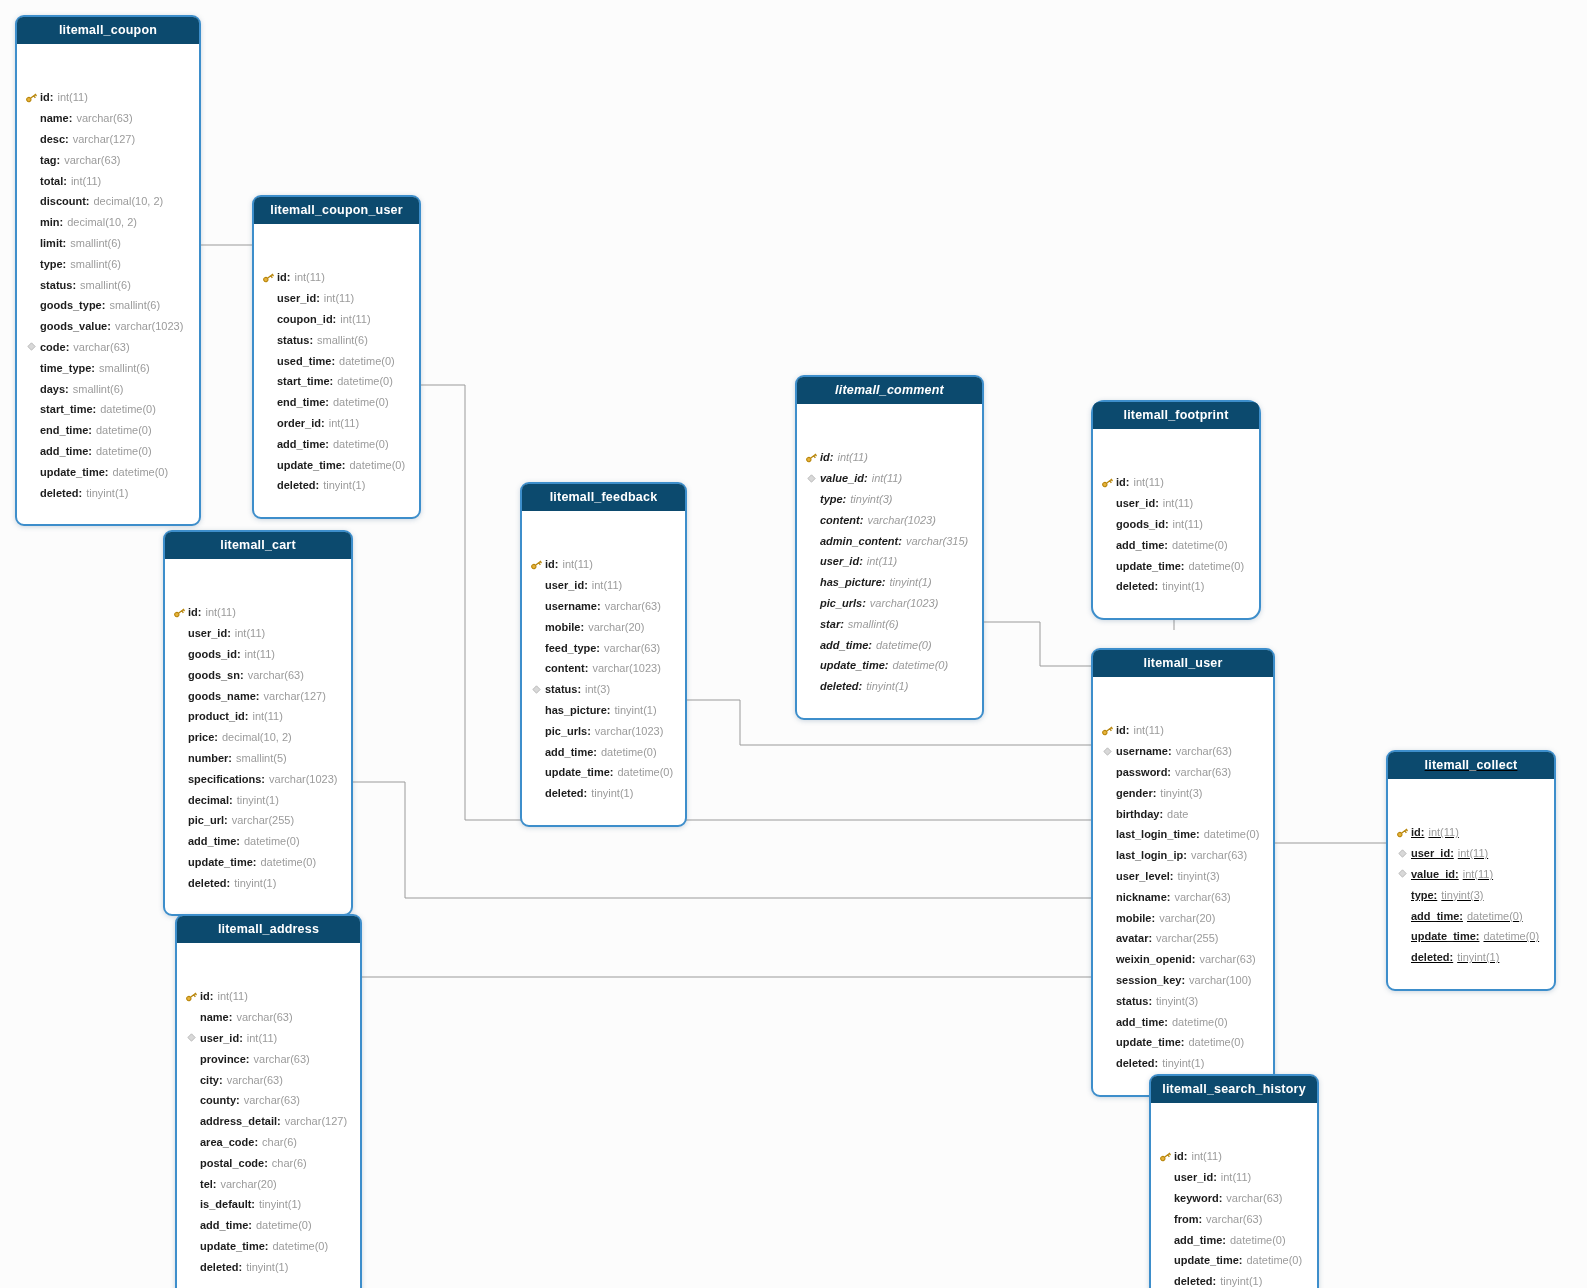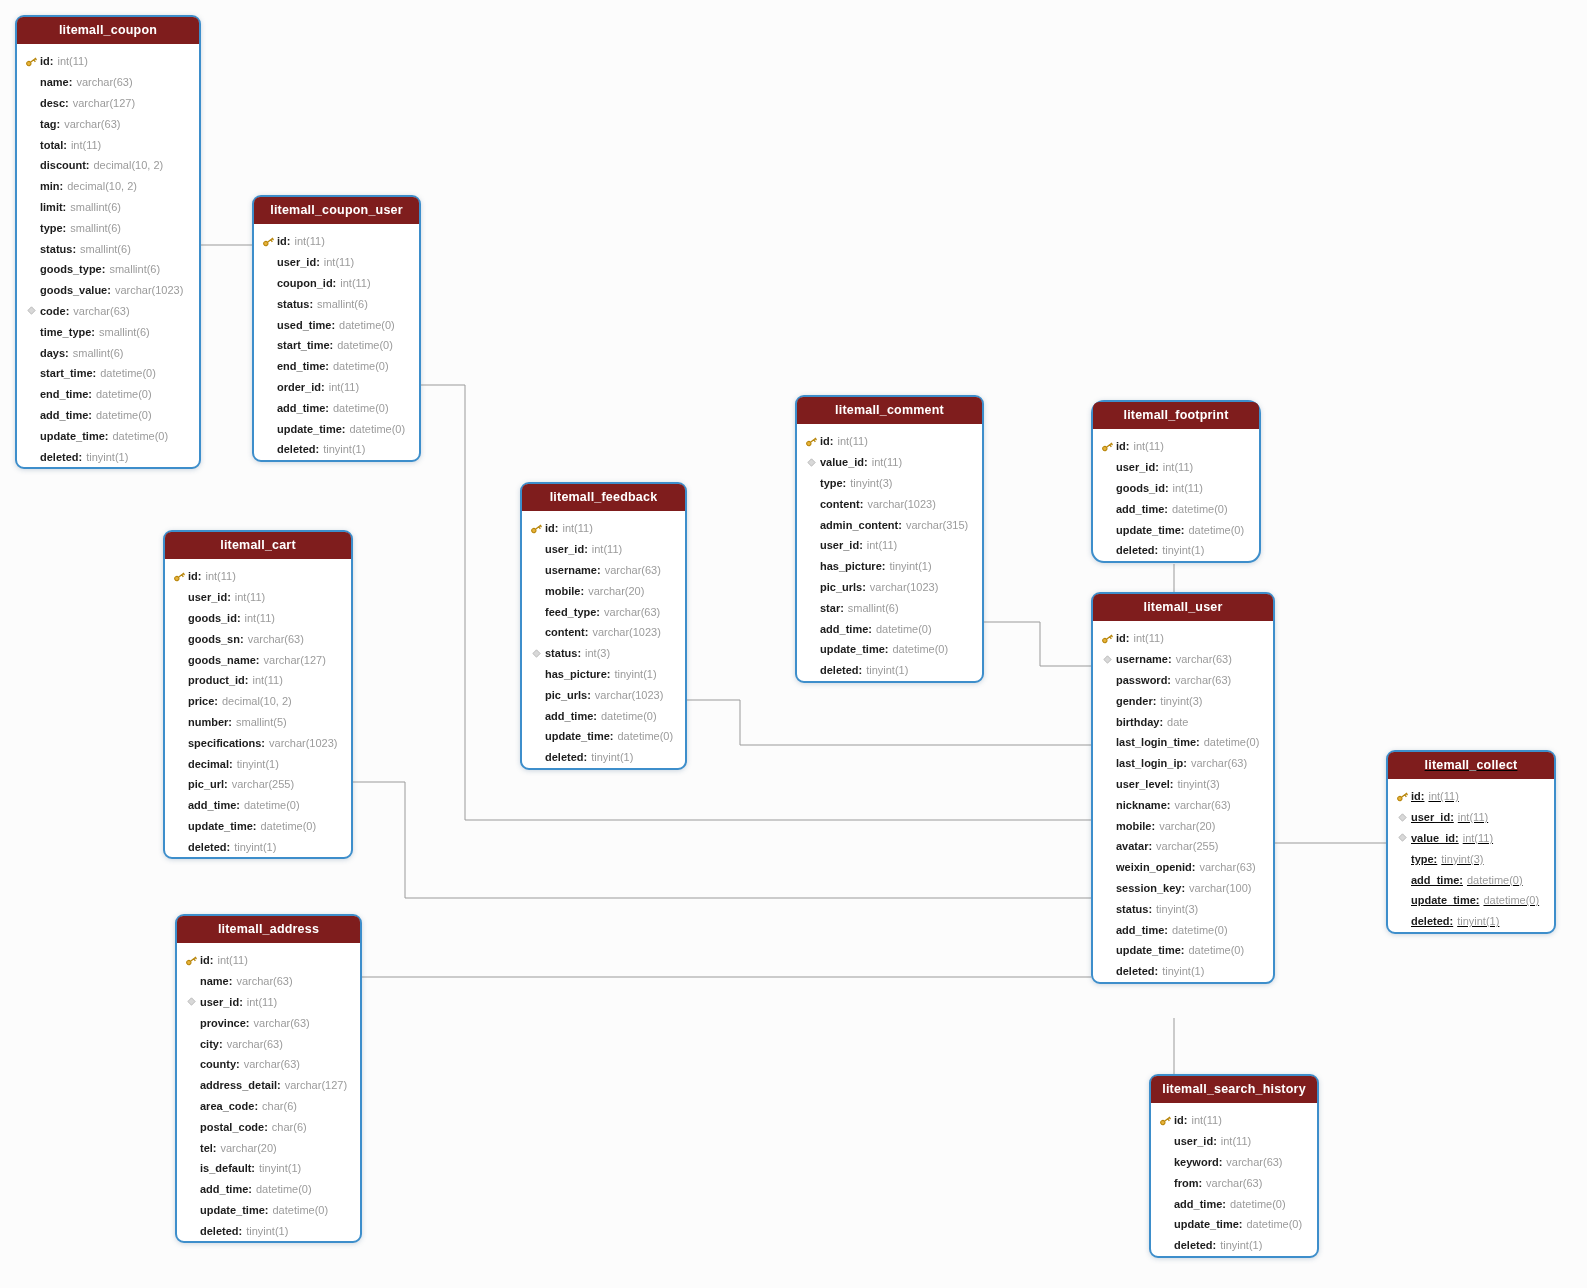--- a/index.html
+++ b/index.html
@@ -4,24 +4,24 @@
 <style>
   html,body{margin:0;padding:0;background:#fcfcfc;font-family:"Liberation Sans",sans-serif;}
   #canvas{position:relative;width:1587px;height:1288px;background:#fcfcfc;overflow:hidden;}
   .wires{position:absolute;left:0;top:0;pointer-events:none;}
   .wires polyline{fill:none;stroke:#9a9a9a;stroke-width:1;}
   .table-card{
     position:absolute;background:#fff;border:2px solid #3d8ecb;border-radius:9px;
     box-shadow:0 1px 5px rgba(60,100,140,.25);
   }
   .table-header{
-    background:#7f1d1d;color:#fff;font-size:12.5px;font-weight:bold;text-align:center;
+    background:#0c4a6e;color:#fff;font-size:12.5px;font-weight:bold;text-align:center;
     padding:6px 4px 7px 4px;border-radius:6px 6px 0 0;letter-spacing:.2px;
   }
-  .table-body{padding:7px 6px 0 5px;}
+  .table-body{padding:7px 6px 21px 5px;margin-top:36px;}
   .field-row{display:flex;align-items:center;height:20.8px;white-space:nowrap;font-size:11px;}
   .icon{width:18px;flex:0 0 18px;display:inline-flex;justify-content:center;align-items:center;}
   .icon.key svg{transform:rotate(-38deg);}
   .fname{font-weight:bold;color:#1c1c1c;margin-right:4px;}
   .ftype{color:#9b9b9b;}
 </style>
 </head>
 <body>
 
 <div id="canvas">
@@ -282,21 +282,21 @@
           <span class="fname">update_time:</span>
           <span class="ftype">datetime(0)</span>
         </div>
         <div class="field-row">
           <span class="icon"></span>
           <span class="fname">deleted:</span>
           <span class="ftype">tinyint(1)</span>
         </div>
       </div>
     </div>
-    <div class="table-card" style="left: 795px; top: 395px; width: 185px;">
+    <div class="table-card" style="left: 795px; top: 375px; width: 185px; font-style: italic;">
       <div class="table-header">litemall_comment</div>
       <div class="table-body">
         <div class="field-row">
           <span class="icon key">
             <svg width="13" height="9" viewBox="0 0 13 9">
               <circle cx="3.1" cy="4.5" r="2.1" fill="#e8b33a" stroke="#b8860b" stroke-width="1"></circle>
               <path d="M5.2 4.5 H12.3 M9.3 4.5 V7.2 M11.3 4.5 V6.5" stroke="#b8860b" stroke-width="1.3" fill="none"></path>
             </svg>
           </span>
           <span class="fname">id:</span>
@@ -476,21 +476,21 @@
           <span class="fname">update_time:</span>
           <span class="ftype">datetime(0)</span>
         </div>
         <div class="field-row">
           <span class="icon"></span>
           <span class="fname">deleted:</span>
           <span class="ftype">tinyint(1)</span>
         </div>
       </div>
     </div>
-    <div class="table-card" style="left: 1091px; top: 592px; width: 180px;">
+    <div class="table-card" style="left: 1091px; top: 648px; width: 180px;">
       <div class="table-header">litemall_user</div>
       <div class="table-body">
         <div class="field-row">
           <span class="icon key">
             <svg width="13" height="9" viewBox="0 0 13 9">
               <circle cx="3.1" cy="4.5" r="2.1" fill="#e8b33a" stroke="#b8860b" stroke-width="1"></circle>
               <path d="M5.2 4.5 H12.3 M9.3 4.5 V7.2 M11.3 4.5 V6.5" stroke="#b8860b" stroke-width="1.3" fill="none"></path>
             </svg>
           </span>
           <span class="fname">id:</span>

